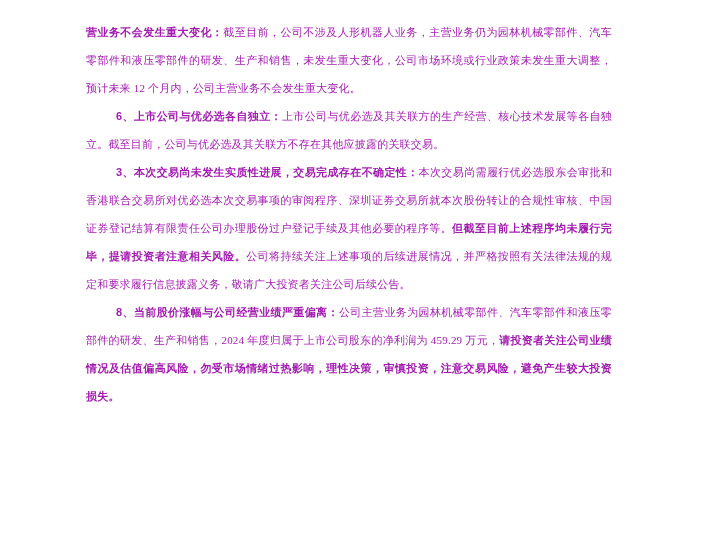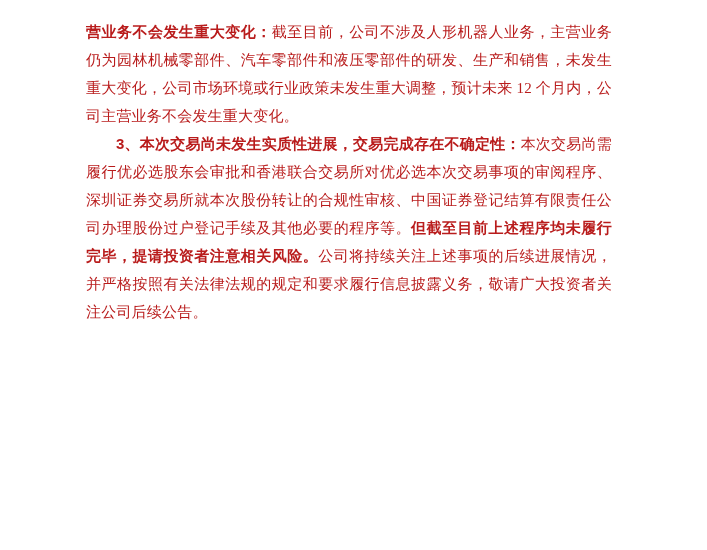--- a/index.html
+++ b/index.html
@@ -15,23 +15,23 @@
   .page {
     box-sizing: border-box;
     width: 707px;
     height: 550px;
     padding: 18px 95px 0 86px;
     background: #ffffff;
   }
   .doc p {
     margin: 0;
     font-family: "Liberation Serif", "DejaVu Serif", serif;
-    font-size: 15px;
+    font-size: 11px;
     line-height: 28px;
-    color: #b91c1c;
+    color: #a21caf;
     text-align: justify;
     text-justify: inter-ideograph;
     letter-spacing: 0.2px;
   }
   .doc p.indent {
     text-indent: 30px;
   }
   .doc .run-bold {
     font-family: "Liberation Sans", "DejaVu Sans", sans-serif;
     font-weight: 700;
@@ -39,15 +39,17 @@
   .doc .run-regular {
     font-weight: 400;
   }
 </style>
 </head>
 <body>
 
 <div class="page" style="background: rgb(255, 255, 255);">
   <div class="doc" style="color: rgb(28, 28, 28);">
       <p><span class="run-bold">营业务不会发生重大变化：</span><span class="run-regular">截至目前，公司不涉及人形机器人业务，主营业务仍为园林机械零部件、汽车零部件和液压零部件的研发、生产和销售，未发生重大变化，公司市场环境或行业政策未发生重大调整，预计未来 12 个月内，公司主营业务不会发生重大变化。</span></p>
+      <p class="indent"><span class="run-bold">6、上市公司与优必选各自独立：</span><span class="run-regular">上市公司与优必选及其关联方的生产经营、核心技术发展等各自独立。截至目前，公司与优必选及其关联方不存在其他应披露的关联交易。</span></p>
       <p class="indent"><span class="run-bold">3、本次交易尚未发生实质性进展，交易完成存在不确定性：</span><span class="run-regular">本次交易尚需履行优必选股东会审批和香港联合交易所对优必选本次交易事项的审阅程序、深圳证券交易所就本次股份转让的合规性审核、中国证券登记结算有限责任公司办理股份过户登记手续及其他必要的程序等。</span><span class="run-bold">但截至目前上述程序均未履行完毕，提请投资者注意相关风险。</span><span class="run-regular">公司将持续关注上述事项的后续进展情况，并严格按照有关法律法规的规定和要求履行信息披露义务，敬请广大投资者关注公司后续公告。</span></p>
+      <p class="indent"><span class="run-bold">8、当前股价涨幅与公司经营业绩严重偏离：</span><span class="run-regular">公司主营业务为园林机械零部件、汽车零部件和液压零部件的研发、生产和销售，2024 年度归属于上市公司股东的净利润为 459.29 万元，</span><span class="run-bold">请投资者关注公司业绩情况及估值偏高风险，勿受市场情绪过热影响，理性决策，审慎投资，注意交易风险，避免产生较大投资损失。</span></p>
     </div>
 </div>
 
 </body></html>

